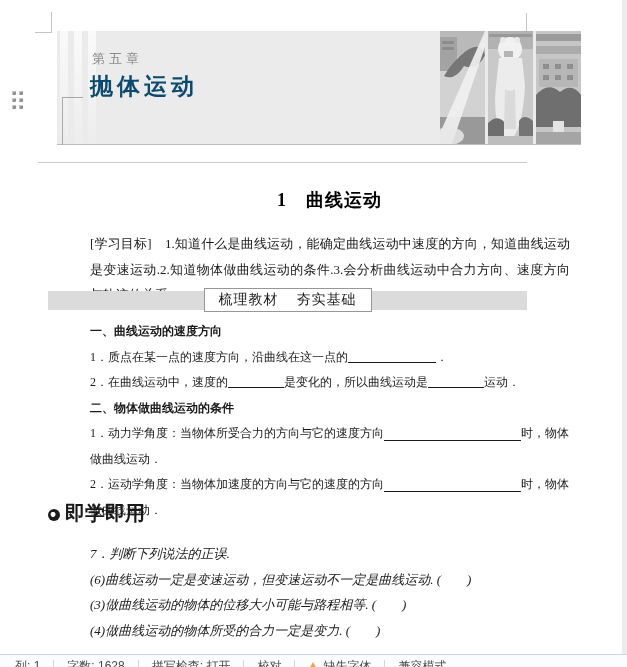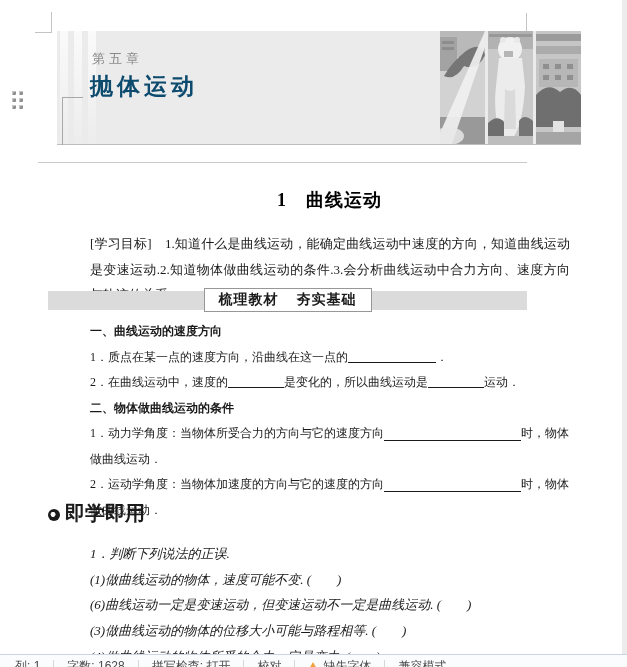--- a/index.html
+++ b/index.html
@@ -37,21 +37,21 @@
 
   
   .doc-serif { font-family:"Liberation Serif", serif;margin-left:42px; }
   .section-title { position:absolute; left:48px; top:188px; width:479px; text-align:center;
     font-size:18px; font-weight:bold; color:#000; letter-spacing:1px; }
   .objectives { position:absolute; left:48px; top:231px; width:480px;
     font-size:13px; line-height:25.5px; text-align:justify; }
   .method-bar { position:absolute; left:48px; top:291px; width:479px; height:19px; background:#dbdbdb; }
   .method-box { position:absolute; left:50%; top:-3px; transform:translateX(-50%);
     background:#fff; border:1px solid #979797; padding:2px 14px; white-space:nowrap;
-    font-size:14px; font-weight:bold; letter-spacing:1px; }
+    font-size:14px; font-weight:normal; letter-spacing:1px; }
   .method-box .gap { display:inline-block; width:18px; }
 
   .outline { position:absolute; left:48px; top:319px; width:479px; font-size:12px; }
   .o-line { height:25.5px; line-height:25.5px; }
   .o-head { font-weight:bold; font-family:"Liberation Sans", sans-serif; }
   .o-flex { display:flex; }
   .blank { display:inline-block; height:4px; border-bottom:1px solid #1a1a1a; vertical-align:-2px; }
   .fill { flex:1; height:0; align-self:flex-end; margin-bottom:6px; border-bottom:1px solid #1a1a1a; }
 
   .quickuse-head { position:absolute; left:48px; top:500px; font-size:20px; font-weight:bold; }
@@ -171,22 +171,21 @@
       <span>时，物体</span>
     </div>
   <div class="o-line"><span>做曲线运动．</span></div>
 </div>
 
 <div class="quickuse-head">
   <span class="bullseye"></span><span>即学即用</span>
 </div>
 
 <div class="quickuse-items doc-serif">
-  <p>1．判断下列说法的正误.</p>
-  <p>(1)做曲线运动的物体，速度可能不变. (　　)</p>
+  <p>7．判断下列说法的正误.</p>
   <p>(6)曲线运动一定是变速运动，但变速运动不一定是曲线运动. (　　)</p>
   <p>(3)做曲线运动的物体的位移大小可能与路程相等. (　　)</p>
   <p>(4)做曲线运动的物体所受的合力一定是变力. (　　)</p>
 </div>
 
 <div class="statusbar">
   <span class="sb-item">列: 1</span>
   <span class="sb-sep"></span>
   <span class="sb-item">字数: 1628</span>
   <span class="sb-sep"></span>

